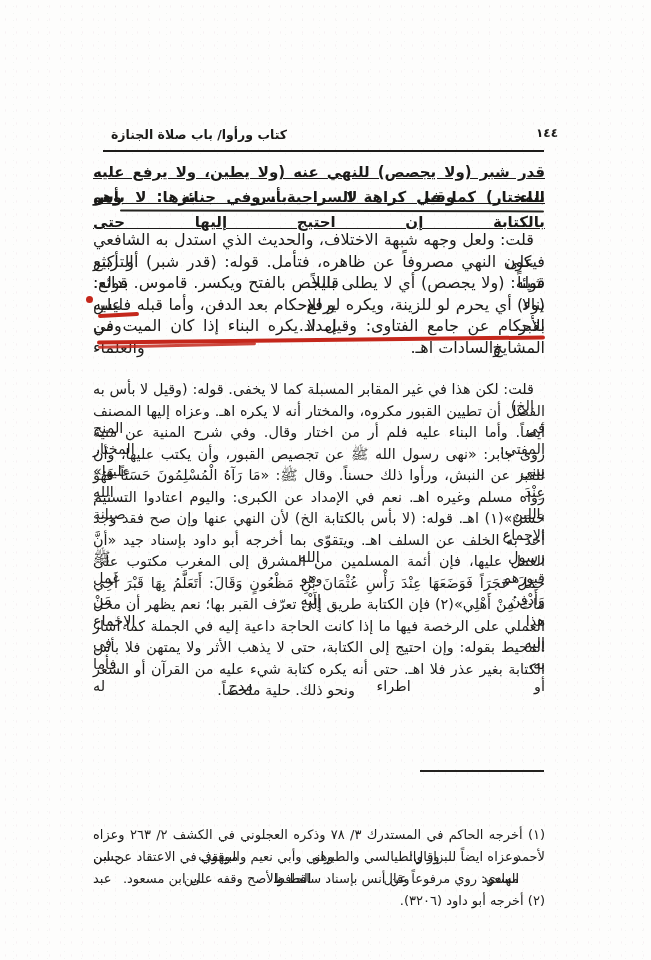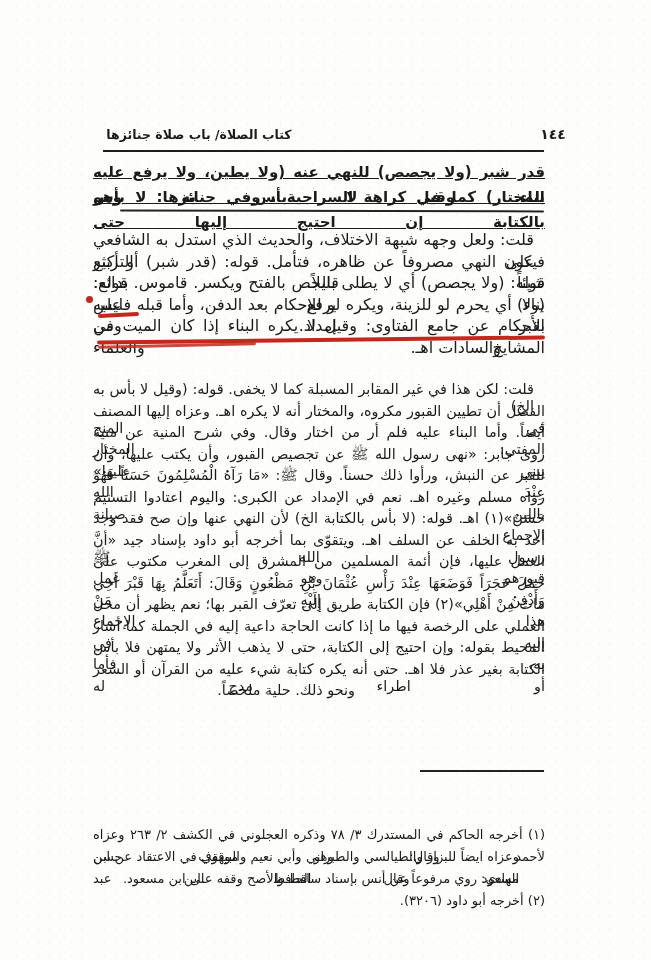--- a/index.html
+++ b/index.html
@@ -17,21 +17,21 @@
   }
   .abs{position:absolute;}
   
   .book-title{
     top:127px;left:104px;width:190px;
     font-size:12.5px;font-weight:bold;letter-spacing:0;
     direction:rtl;text-align:center;white-space:nowrap;
   }
   .page-number{
     top:126px;left:536px;width:34px;
-    font-size:14px;font-weight:bold;text-align:center;direction:rtl;
+    font-size:12px;font-weight:bold;text-align:left;direction:rtl;
   }
   .header-rule{
     top:150px;left:103px;width:441px;height:1.6px;background:#1d1c1a;
   }
   
   .textblock{left:93px;width:452px;direction:rtl;}
   .line{
     direction:rtl;
     text-align:justify;
     text-align-last:justify;
@@ -72,21 +72,21 @@
     background:#c4271b;opacity:.85;transform:rotate(-1.3deg);
   }
   .black-underline{
     top:210px;left:120px;width:424px;height:2.1px;border-radius:1px;
     background:#24231f;transform:rotate(0.12deg);
   }
 </style>
 </head>
 <body>
 
-<div class="abs book-title">كتاب الصلاة/ باب صلاة جنائزها</div>
+<div class="abs book-title">كتاب ورأوا/ باب صلاة الجنازة</div>
 <div class="abs page-number">١٤٤</div>
 <div class="abs header-rule"></div>
 
 <div id="p1" class="abs textblock">
     <div class="line">قدر شبر (ولا يجصص) للنهي عنه (ولا يطين، ولا يرفع عليه بناء. وقيل لا بأس به وهو</div>
     <div class="line">المختار) كما في كراهة السراجية . وفي جنائزها: لا بأس بالكتابة إن احتيج إليها حتى</div>
   </div>
 <div id="p2" class="abs textblock">
     <div class="line indent">قلت: ولعل وجهه شبهة الاختلاف، والحديث الذي استدل به الشافعي على التربيع</div>
     <div class="line">فيكون النهي مصروفاً عن ظاهره، فتأمل. قوله: (قدر شبر) أو أكثر شيئاً قليلاً. بدائع.</div>

